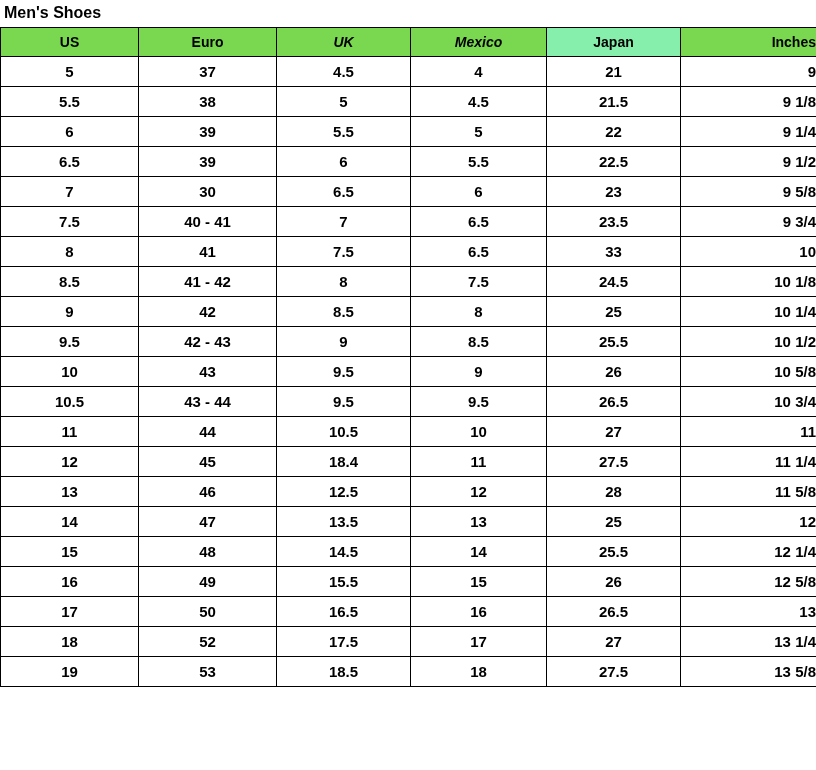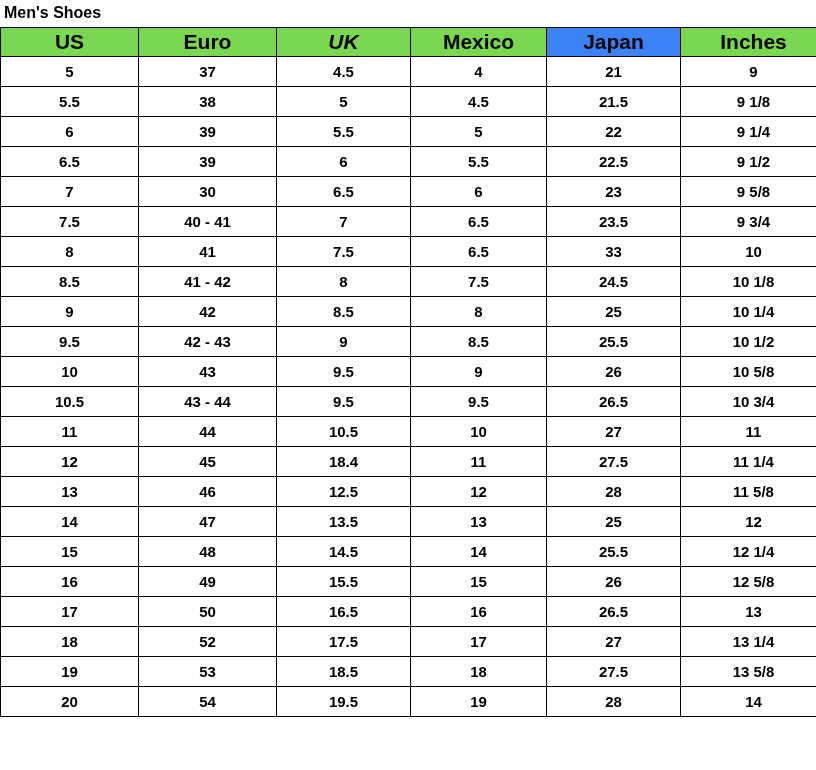--- a/index.html
+++ b/index.html
@@ -41,31 +41,31 @@
     text-align: center;
     vertical-align: middle;
     box-sizing: border-box;
     overflow: hidden;
     white-space: nowrap;
   }
   thead th {
     background: #7ed957;
     background: #79d84f;
     font-weight: bold;
-    font-size: 21px;
+    font-size: 14px;
     height: 28px;
     line-height: 28px;
   }
   tbody td {
     background: #ffffff;
     font-weight: bold;
   }
   
   tbody td.col-last, thead th.col-last {
-    text-align: center;
+    text-align: right;
     padding-left: 10px;
   }
   
   col.c0 { width: 138px; }
   col.c1 { width: 138px; }
   col.c2 { width: 134px; }
   col.c3 { width: 136px; }
   col.c4 { width: 134px; }
   col.c5 { width: 136px; }
 </style>
@@ -83,22 +83,22 @@
         <col class="c2">
         <col class="c3">
         <col class="c4">
         <col class="c5">
     </colgroup>
     <thead>
       <tr>
         <th style="background: rgb(121, 216, 79);">US</th>
         <th style="background: rgb(121, 216, 79);">Euro</th>
         <th style="background: rgb(121, 216, 79); font-style: italic;">UK</th>
-        <th style="background: rgb(121, 216, 79);">Mexico</th>
-        <th style="background: #3b82f6;">Japan</th>
+        <th style="background: rgb(121, 216, 79); font-style: italic;">Mexico</th>
+        <th style="background: #86efac;">Japan</th>
         <th class="col-last" style="background: rgb(121, 216, 79);">Inches</th>
       </tr>
     </thead>
     <tbody id="tbody">
         <tr>
           <td>5</td>
           <td>37</td>
           <td>4.5</td>
           <td>4</td>
           <td>21</td>
@@ -257,24 +257,16 @@
           <td class="col-last">13 1/4</td>
         </tr>
         <tr>
           <td>19</td>
           <td>53</td>
           <td>18.5</td>
           <td>18</td>
           <td>27.5</td>
           <td class="col-last">13 5/8</td>
         </tr>
-        <tr>
-          <td>20</td>
-          <td>54</td>
-          <td>19.5</td>
-          <td>19</td>
-          <td>28</td>
-          <td class="col-last">14</td>
-        </tr>
       </tbody>
   </table>
 
 </div>
 
 </body></html>

